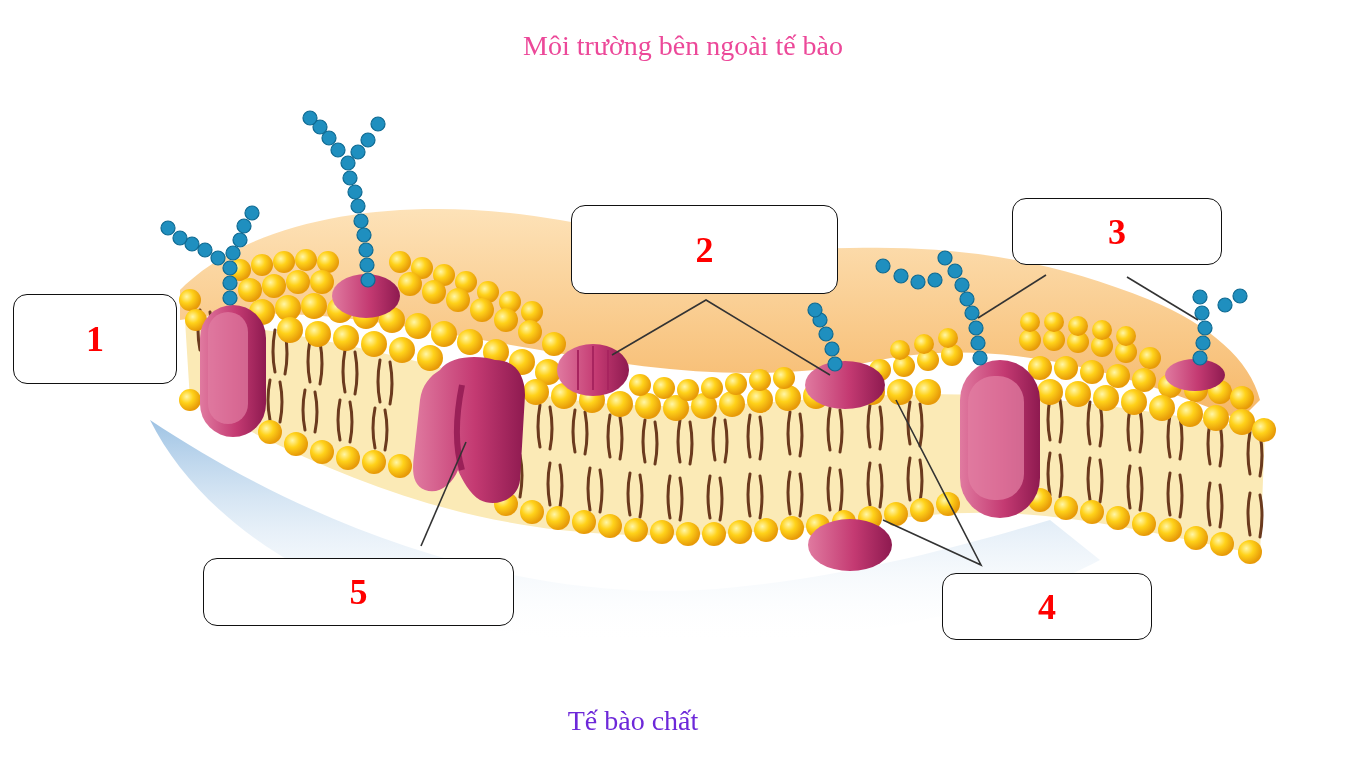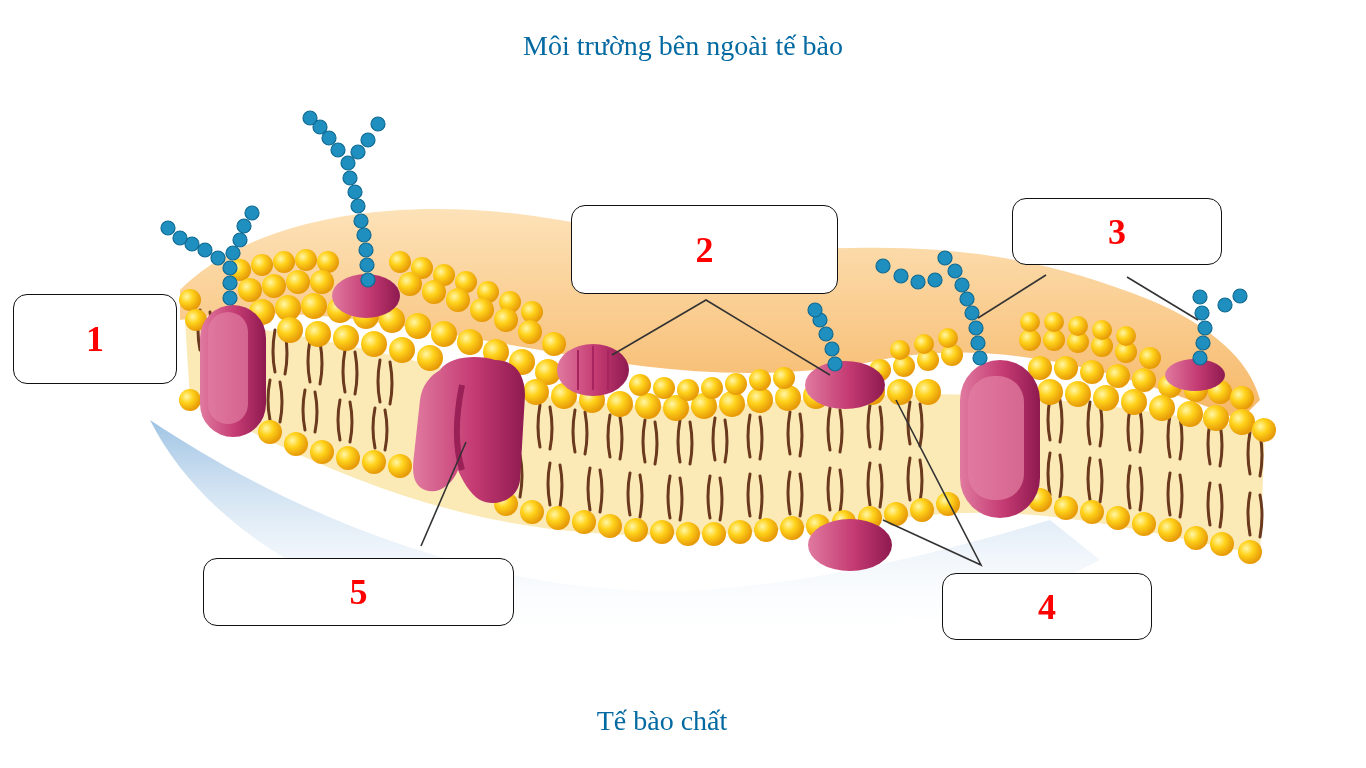--- a/index.html
+++ b/index.html
@@ -1,18 +1,18 @@
 <!DOCTYPE html>
 <html><head>
 <meta charset="utf-8">
 <style>
   html, body { margin:0; padding:0; background:#ffffff; }
   body { width:1366px; height:768px; position:relative; overflow:hidden; font-family:"Liberation Serif", "DejaVu Serif", serif; }
-  .title-top { position:absolute; left:0; width:1366px; top:30px; text-align:center; font-size:28px; color:#0369a1; }
-  .title-bottom { position:absolute; left:0; width:1266px; top:705px; text-align:center; font-size:28px; color:#0369a1;margin-left:29px; }
+  .title-top { position:absolute; left:0; width:1366px; top:30px; text-align:center; font-size:28px; color:#ec4899; }
+  .title-bottom { position:absolute; left:0; width:1266px; top:705px; text-align:center; font-size:28px; color:#6d28d9; }
   .title-top span, .title-bottom span { display:inline-block; }
   svg.diagram { position:absolute; left:0; top:0; }
   .label-box { position:absolute; background:#ffffff; border:1.5px solid #111; border-radius:14px; box-sizing:border-box; display:flex; align-items:center; justify-content:center; }
   .label-box span { color:#ff0000; font-weight:bold; font-size:36px; font-family:"Liberation Serif", serif; }
 </style>
 </head>
 <body>
 
 <div class="title-top"><span>Môi trường bên ngoài tế bào</span></div>
 <div class="title-bottom"><span>Tế bào chất</span></div>

